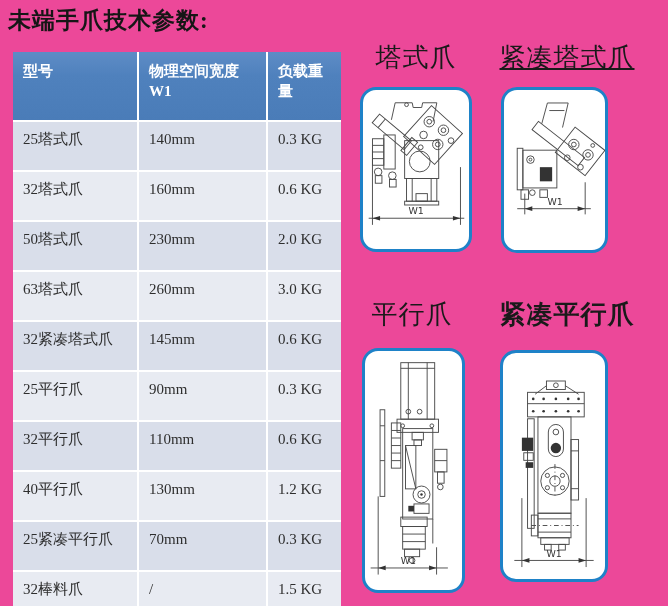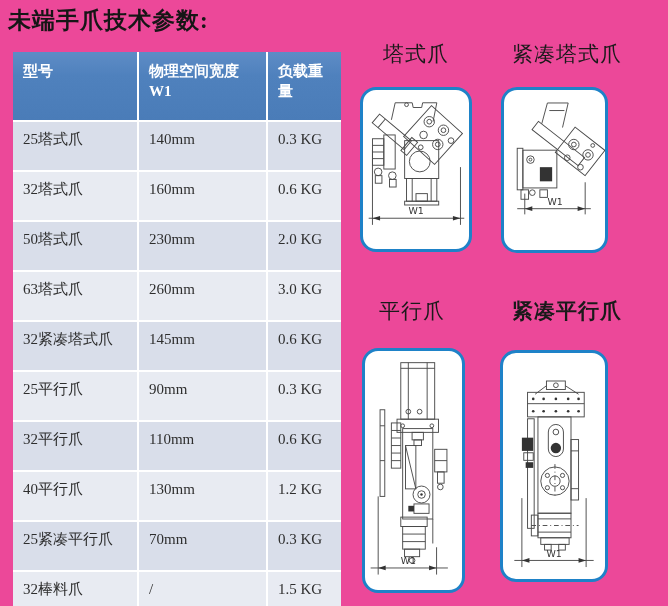--- a/index.html
+++ b/index.html
@@ -39,21 +39,21 @@
     border-right: 2px solid #ffffff; border-bottom: 2px solid #ffffff;
   }
   table.params td:last-child { border-right: none; }
   table.params tbody tr:nth-child(odd) td  { background: var(--row-odd, #d9deea); }
   table.params tbody tr:nth-child(even) td { background: var(--row-even, #e8ebf2); }
   table.params tbody tr:last-child td { border-bottom: none; }
 
   
   .panel-label {
     position: absolute; text-align: center;
-    font-size: 21px; color: #1a1a1a; letter-spacing: 1px;
+    font-size: 26px; color: #1a1a1a; letter-spacing: 1px;
     white-space: nowrap;
   }
   .panel {
     position: absolute; background: #ffffff;
     border: 3px solid var(--box-border, #1e82c8);
     border-radius: 16px;
     text-align: right;
   }
   .panel svg { position: absolute; left: 0; top: 0; width: 100%; height: 100%; }
 
@@ -133,21 +133,21 @@
       </tr>
       <tr>
         <td>32棒料爪</td>
         <td>/</td>
         <td>1.5 KG</td>
       </tr>
     </tbody>
   </table>
 
   <div class="panel-label" style="left:360px; top:40px; width:112px;">塔式爪</div>
-  <div class="panel-label" style="left:496px; top:40px; width:142px;">紧凑塔式爪</div>
+  <div class="panel-label" style="left:496px; top:40px; width:142px;text-decoration:underline;">紧凑塔式爪</div>
   <div class="panel-label" style="left:356px; top:297px; width:112px;">平行爪</div>
   <div class="panel-label" style="left:492px; top:297px; width:150px;font-weight:bold;">紧凑平行爪</div>
 
   <div class="panel" style="left:360px; top:87px; width:112px; height:165px;">
     <svg class="drawing" viewBox="0 0 112 165">
       <path d="M30 30 L34 12 L52 12 L53 17 L62 17 L63 12 L78 12 L74 32"></path>
       <circle cx="46" cy="14" r="2"></circle>
       <g transform="rotate(40 32 44)">
         <rect x="8" y="38" width="44" height="12"></rect>
         <rect x="50" y="35" width="8" height="18"></rect>

